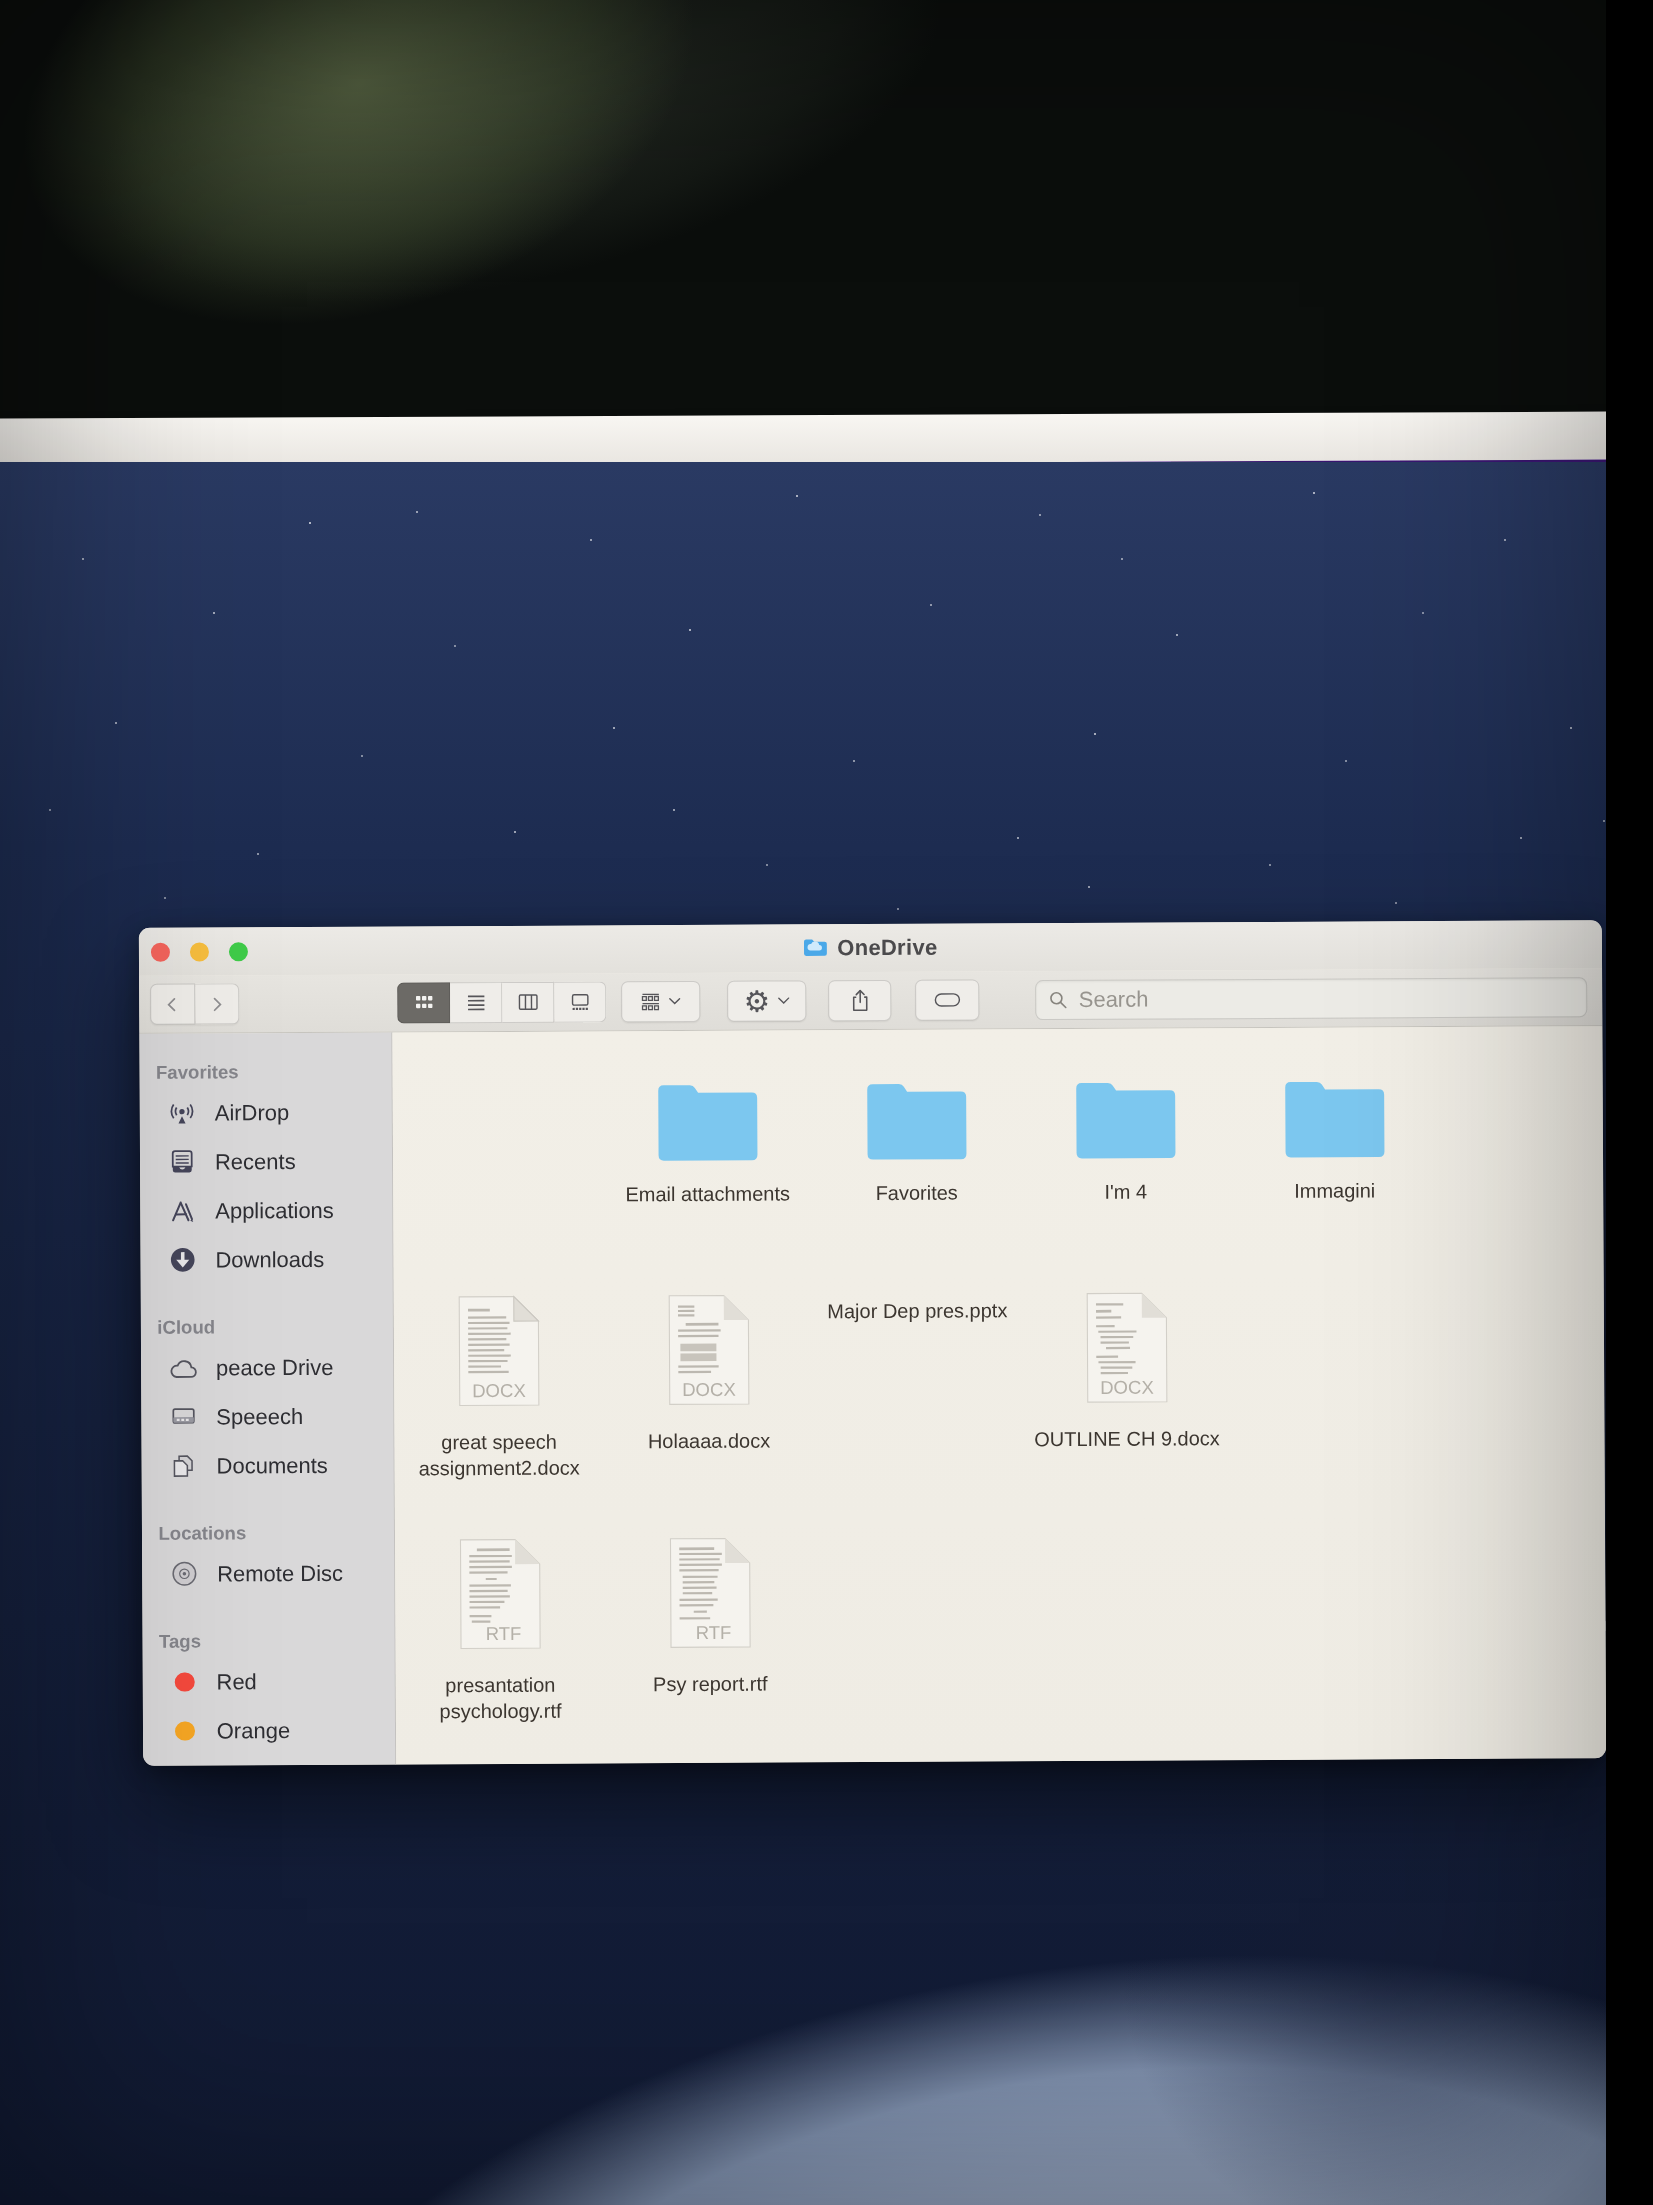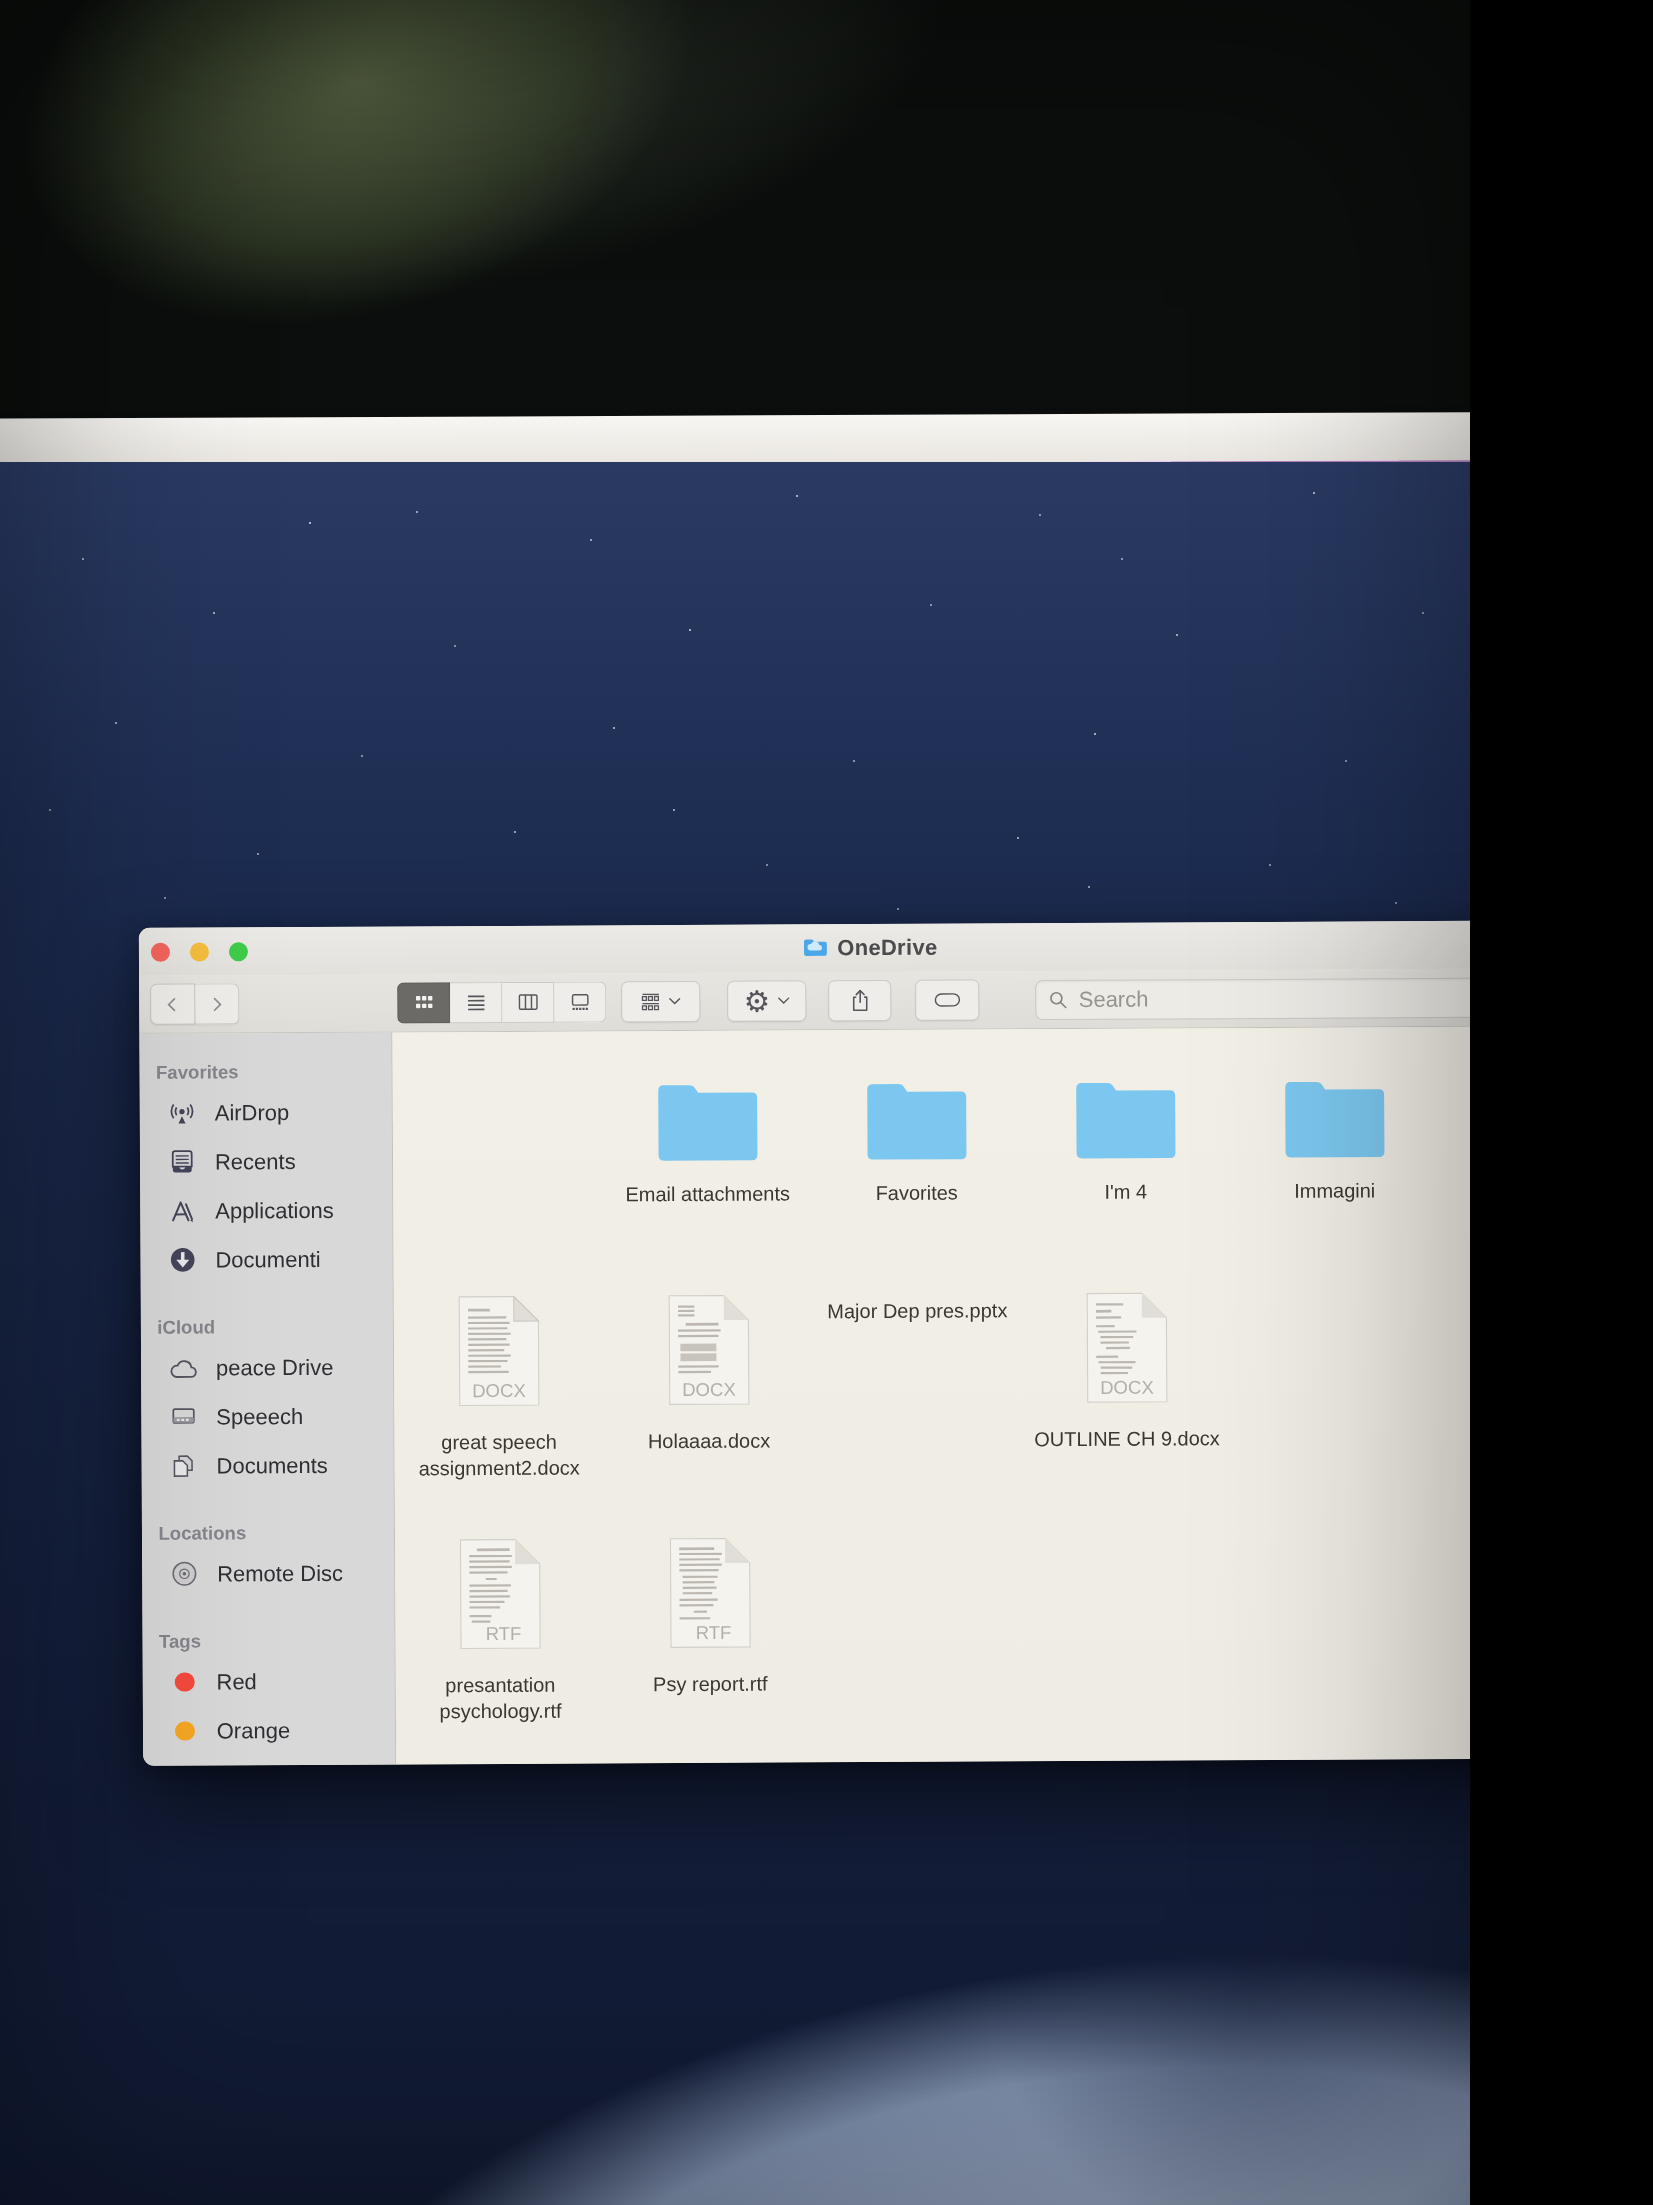--- a/index.html
+++ b/index.html
@@ -1,17 +1,17 @@
 <!DOCTYPE html>
 <html style="font-size:8.8px"><head>
 <meta charset="utf-8">
 <style>
   html,body{margin:0;padding:0;background:#000;}
-  .photo{position:relative;width:1470px;height:2205px;overflow:hidden;
-         font-family:"Liberation Sans",sans-serif;background:#f0abfc;}
+  .photo{position:relative;width:1606px;height:2205px;overflow:hidden;
+         font-family:"Liberation Sans",sans-serif;background:#4c1d95;}
   .photo::after{content:"";position:absolute;inset:0;pointer-events:none;
          box-shadow:inset 0 0 273px rgba(0,0,0,.38);}
 
   
   .top-dark{position:absolute;left:0;top:0;width:100%;height:421px;background:#0b0e0c;overflow:hidden;}
   .green-reflection{position:absolute;left:-120px;top:-230px;width:957px;height:629px;border-radius:50%;
       transform:rotate(-18deg);
       background:radial-gradient(closest-side,rgba(98,112,74,.75),rgba(70,84,52,.45) 48%,rgba(40,48,34,0) 72%);}
   .green-haze{position:absolute;left:-55px;top:-142px;width:1149px;height:481px;border-radius:40%;
       transform:rotate(-14deg);
@@ -306,21 +306,21 @@
         </div>
 
         <div class="sb-item">
           <span class="sb-icon">
             <svg width="28.4" height="28.4" viewBox="0 0 48 48">
               <circle cx="24" cy="24" r="20" fill="#45455a"></circle>
               <rect x="21" y="11" width="6" height="14" fill="#e9e8ea"></rect>
               <path d="M13 24 h22 L24 37 Z" fill="#e9e8ea"></path>
             </svg>
             </span>
-          <span class="sb-label">Documenti</span>
+          <span class="sb-label">Downloads</span>
         </div>
 
         <div class="sb-gap"></div>
         <div class="sb-header">iCloud</div>
 
         <div class="sb-item">
           <span class="sb-icon">
             <svg width="31" height="24" viewBox="0 0 52 40">
               <path d="M14 34 h24 a8 8 0 0 0 1-16 a12 12 0 0 0-23-3 a8 8 0 0 0-2 19z" fill="none" stroke="#55555f" stroke-width="3"></path>
             </svg>

